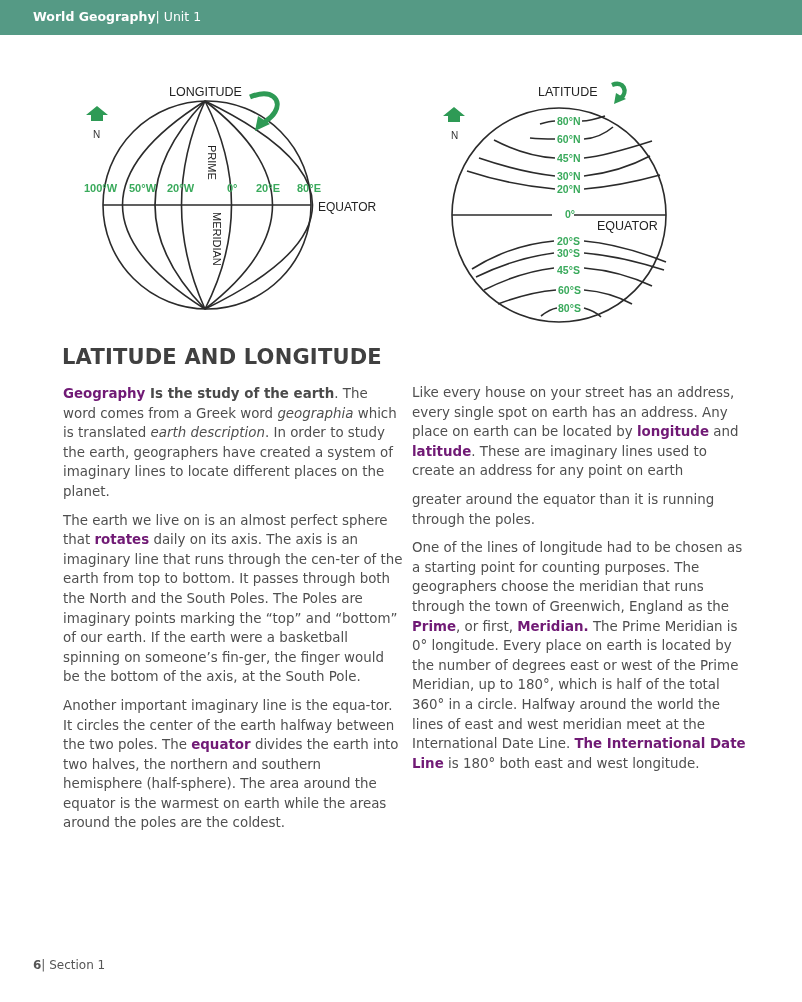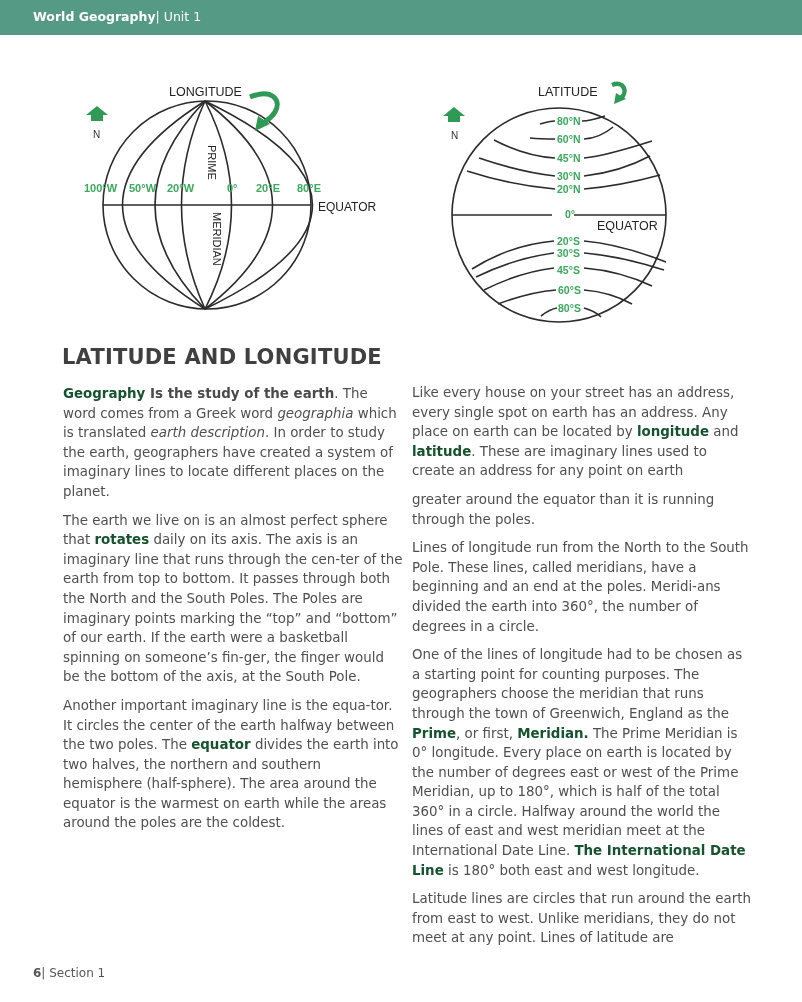--- a/index.html
+++ b/index.html
@@ -24,27 +24,26 @@
     position: absolute; left: 62px; top: 345px; font-size: 21px; font-weight: bold;
     color: #404040; letter-spacing: 0.2px; white-space: nowrap;
   }
   .col {
     position: absolute; top: 384px; width: 340px;
     font-size: 13.4px; line-height: 19.6px; color: #4f4f4f;
   }
   .col-left { left: 63px; }
   .col-right { left: 412px; top: 383px; }
   .col p { margin: 0 0 9px 0; }
-  .hl { color: #14532d; font-weight: bold; }
+  .hl { color: #701a75; font-weight: bold; }
   .bd { font-weight: bold; color: #4a4a4a; }
   .it { font-style: italic; }
   .footer {
     position: absolute; left: 33px; top: 958px; font-size: 12px; color: #555;
     white-space: nowrap;
-    margin-top: 8px;
   }
   .footer .pg { font-weight: bold; }
 </style>
 </head>
 <body>
 
 <div class="header-bar">
   <div class="header-text">
     <span class="book">World Geography</span><span class="sep">| </span><span>Unit 1</span>
   </div>
@@ -144,20 +143,18 @@
 
 <div class="col col-left">
   <p><span class="hl">Geography</span><span class="bd"> Is the study of the earth</span><span>. The word comes from a Greek word </span><span class="it">geographia</span><span> which is translated </span><span class="it">earth description</span><span>. In order to study the earth, geographers have created a system of imaginary lines to locate different places on the planet.</span></p>
   <p><span>The earth we live on is an almost perfect sphere that </span><span class="hl">rotates</span><span> daily on its axis. The axis is an imaginary line that runs through the cen-ter of the earth from top to bottom. It passes through both the North and the South Poles. The Poles are imaginary points marking the “top” and “bottom” of our earth. If the earth were a basketball spinning on someone’s fin-ger, the finger would be the bottom of the axis, at the South Pole.</span></p>
   <p><span>Another important imaginary line is the equa-tor. It circles the center of the earth halfway between the two poles. The </span><span class="hl">equator</span><span> divides the earth into two halves, the northern and southern hemisphere (half-sphere). The area around the equator is the warmest on earth while the areas around the poles are the coldest.</span></p>
 </div>
 
 <div class="col col-right">
   <p><span>Like every house on your street has an address, every single spot on earth has an address. Any place on earth can be located by </span><span class="hl">longitude</span><span> and </span><span class="hl">latitude</span><span>. These are imaginary lines used to create an address for any point on earth</span></p>
   <p><span>greater around the equator than it is running through the poles.</span></p>
-  <p><span>Lines of longitude run from the North to the South Pole. These lines, called meridians, have a beginning and an end at the poles. Meridi-ans divided the earth into 360°, the number of degrees in a circle.</span></p>
   <p><span>One of the lines of longitude had to be chosen as a starting point for counting purposes. The geographers choose the meridian that runs through the town of Greenwich, England as the </span><span class="hl">Prime</span><span>, or first, </span><span class="hl">Meridian.</span><span> The Prime Meridian is 0° longitude. Every place on earth is located by the number of degrees east or west of the Prime Meridian, up to 180°, which is half of the total 360° in a circle. Halfway around the world the lines of east and west meridian meet at the International Date Line. </span><span class="hl">The International Date Line</span><span> is 180° both east and west longitude.</span></p>
-  <p><span>Latitude lines are circles that run around the earth from east to west. Unlike meridians, they do not meet at any point. Lines of latitude are</span></p>
 </div>
 
 <div class="footer">
   <span class="pg">6</span><span>| </span><span>Section 1</span>
 </div>
 
 </body></html>

